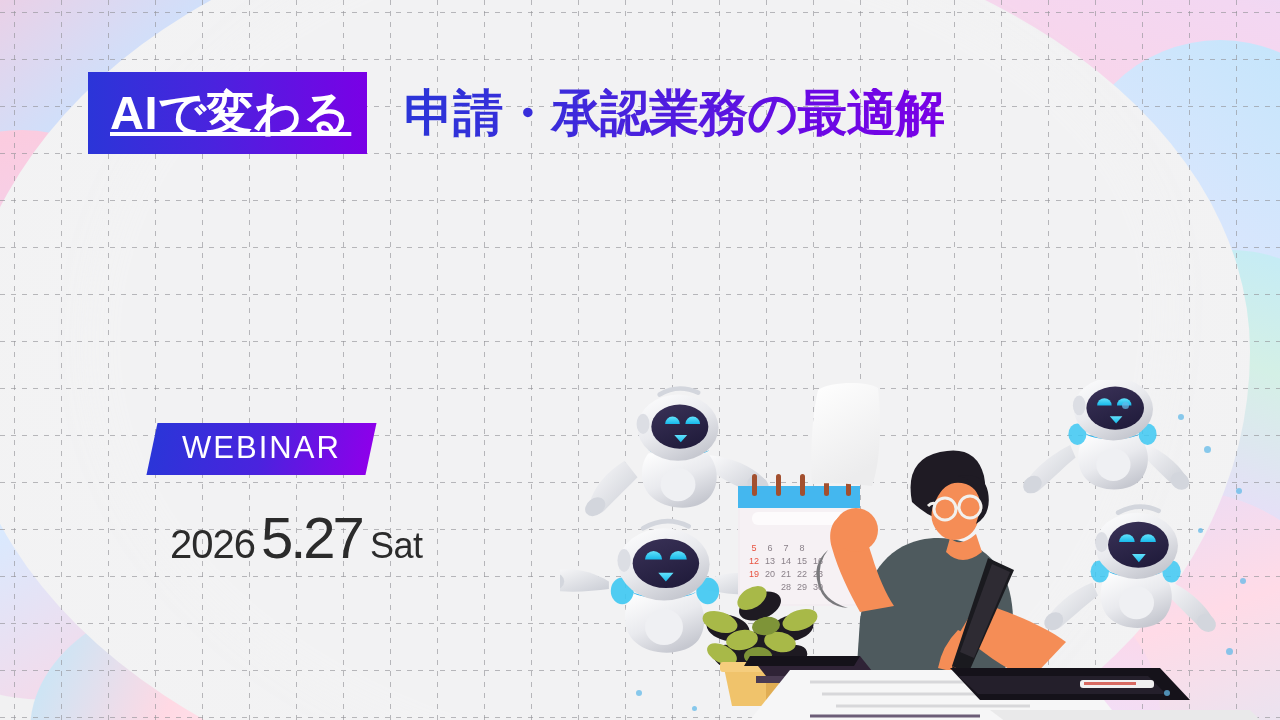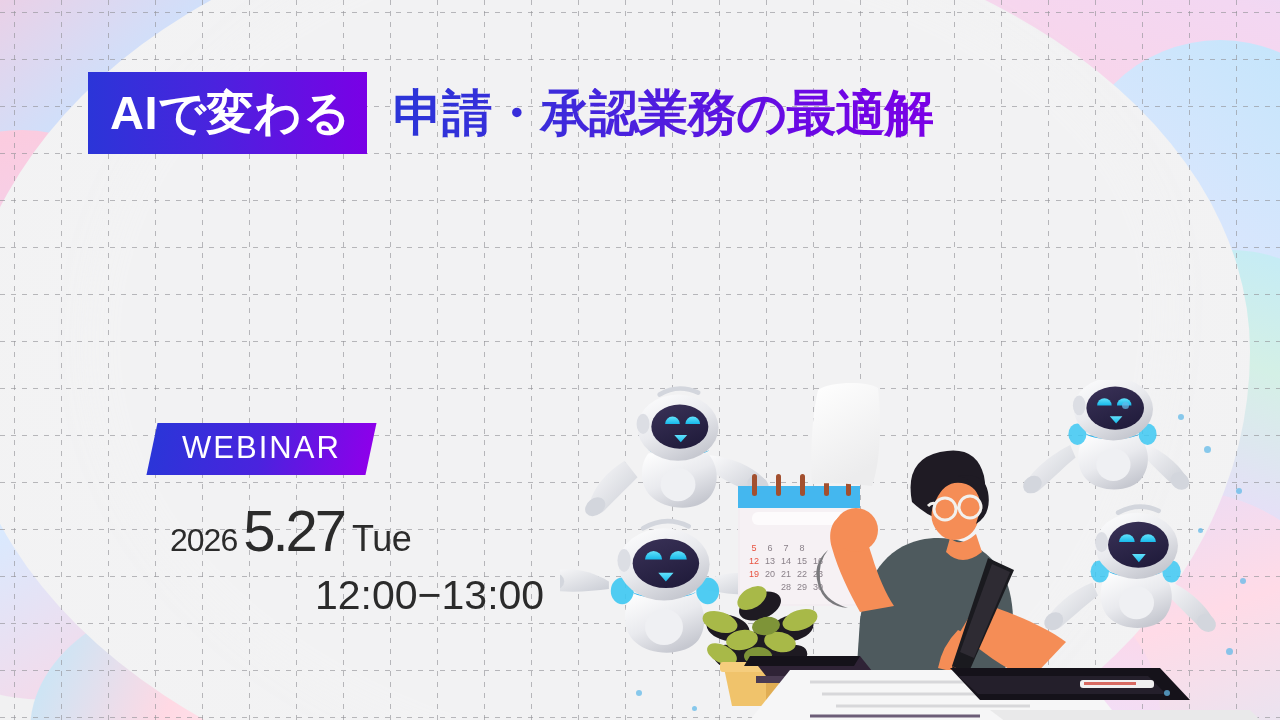--- a/index.html
+++ b/index.html
@@ -75,23 +75,24 @@
   .content{ position:absolute; inset:0; }
 
   .kicker-row{ position:absolute; left:88px; top:72px; display:flex; align-items:center; }
   .kicker-badge{
     background:linear-gradient(90deg,#2b35d8 0%,#4a23de 45%,#7a00e6 100%);
     color:#fff;
     font-size:47px; font-weight:bold; line-height:1;
     padding:17px 16px 18px 22px;
     letter-spacing:0.5px;
     white-space:nowrap;
+    text-decoration:underline;
   }
   .kicker-text{
-    margin-left:26px;
+    margin-left:37px;
     font-size:50px; font-weight:bold; line-height:1; white-space:nowrap;
     background:linear-gradient(90deg,#2b35d8 0%,#3c2bdb 30%,#6a09e4 75%,#7a00e6 100%);
     -webkit-background-clip:text; background-clip:text; color:transparent;
     letter-spacing:-1px;
   }
 
   .headline{ position:absolute; left:140px; top:178px; width:1060px; }
   .hl-line{
     font-size:74px; font-weight:bold; line-height:1.26; white-space:nowrap;
     background:linear-gradient(90deg,#2b35d8 0%,#3430da 28%,#5a16e2 65%,#7a00e6 100%);
@@ -107,21 +108,21 @@
     padding:8px 30px 9px 30px;
     display:inline-block;
   }
   .webinar-badge span{
     display:block; transform:skewX(12deg);
     color:#fff; font-size:31px; letter-spacing:2px; line-height:1.12;
   }
 
   .datebox{ position:absolute; left:170px; top:490px; width:400px; }
   .date-row{ display:flex; align-items:baseline; color:#2b2b2b; }
-  .d-year{ font-size:32px; letter-spacing:-1px;margin-top:32px; }
+  .d-year{ font-size:40px; letter-spacing:-1px;margin-top:32px; }
   .d-big{ font-size:58px; letter-spacing:-3px; margin-left:6px; line-height:1; }
   .d-dow{ font-size:36px; margin-left:8px; letter-spacing:-0.5px; }
   .time-row{ color:#2b2b2b; font-size:41px; letter-spacing:0px; margin-top:12px; margin-left:145px; white-space:nowrap; }
 
   
   .art{ position:absolute; left:560px; top:380px; width:720px; height:340px; }
   .dot{ position:absolute; border-radius:50%; background:#63b9e8; opacity:.75; }
 </style>
 </head>
 <body>
@@ -420,19 +421,18 @@
     <div class="webinar-wrap">
       <div class="webinar-badge">
         <span>WEBINAR</span>
       </div>
     </div>
 
     <div class="datebox">
       <div class="date-row">
         <span class="d-year">2026</span>
         <span class="d-big">5.27</span>
-        <span class="d-dow">Tue</span>
+        <span class="d-dow">Sat</span>
       </div>
-      <div class="time-row">12:00−13:00</div>
     </div>
 
   </div>
 </div>
 
 </body></html>

